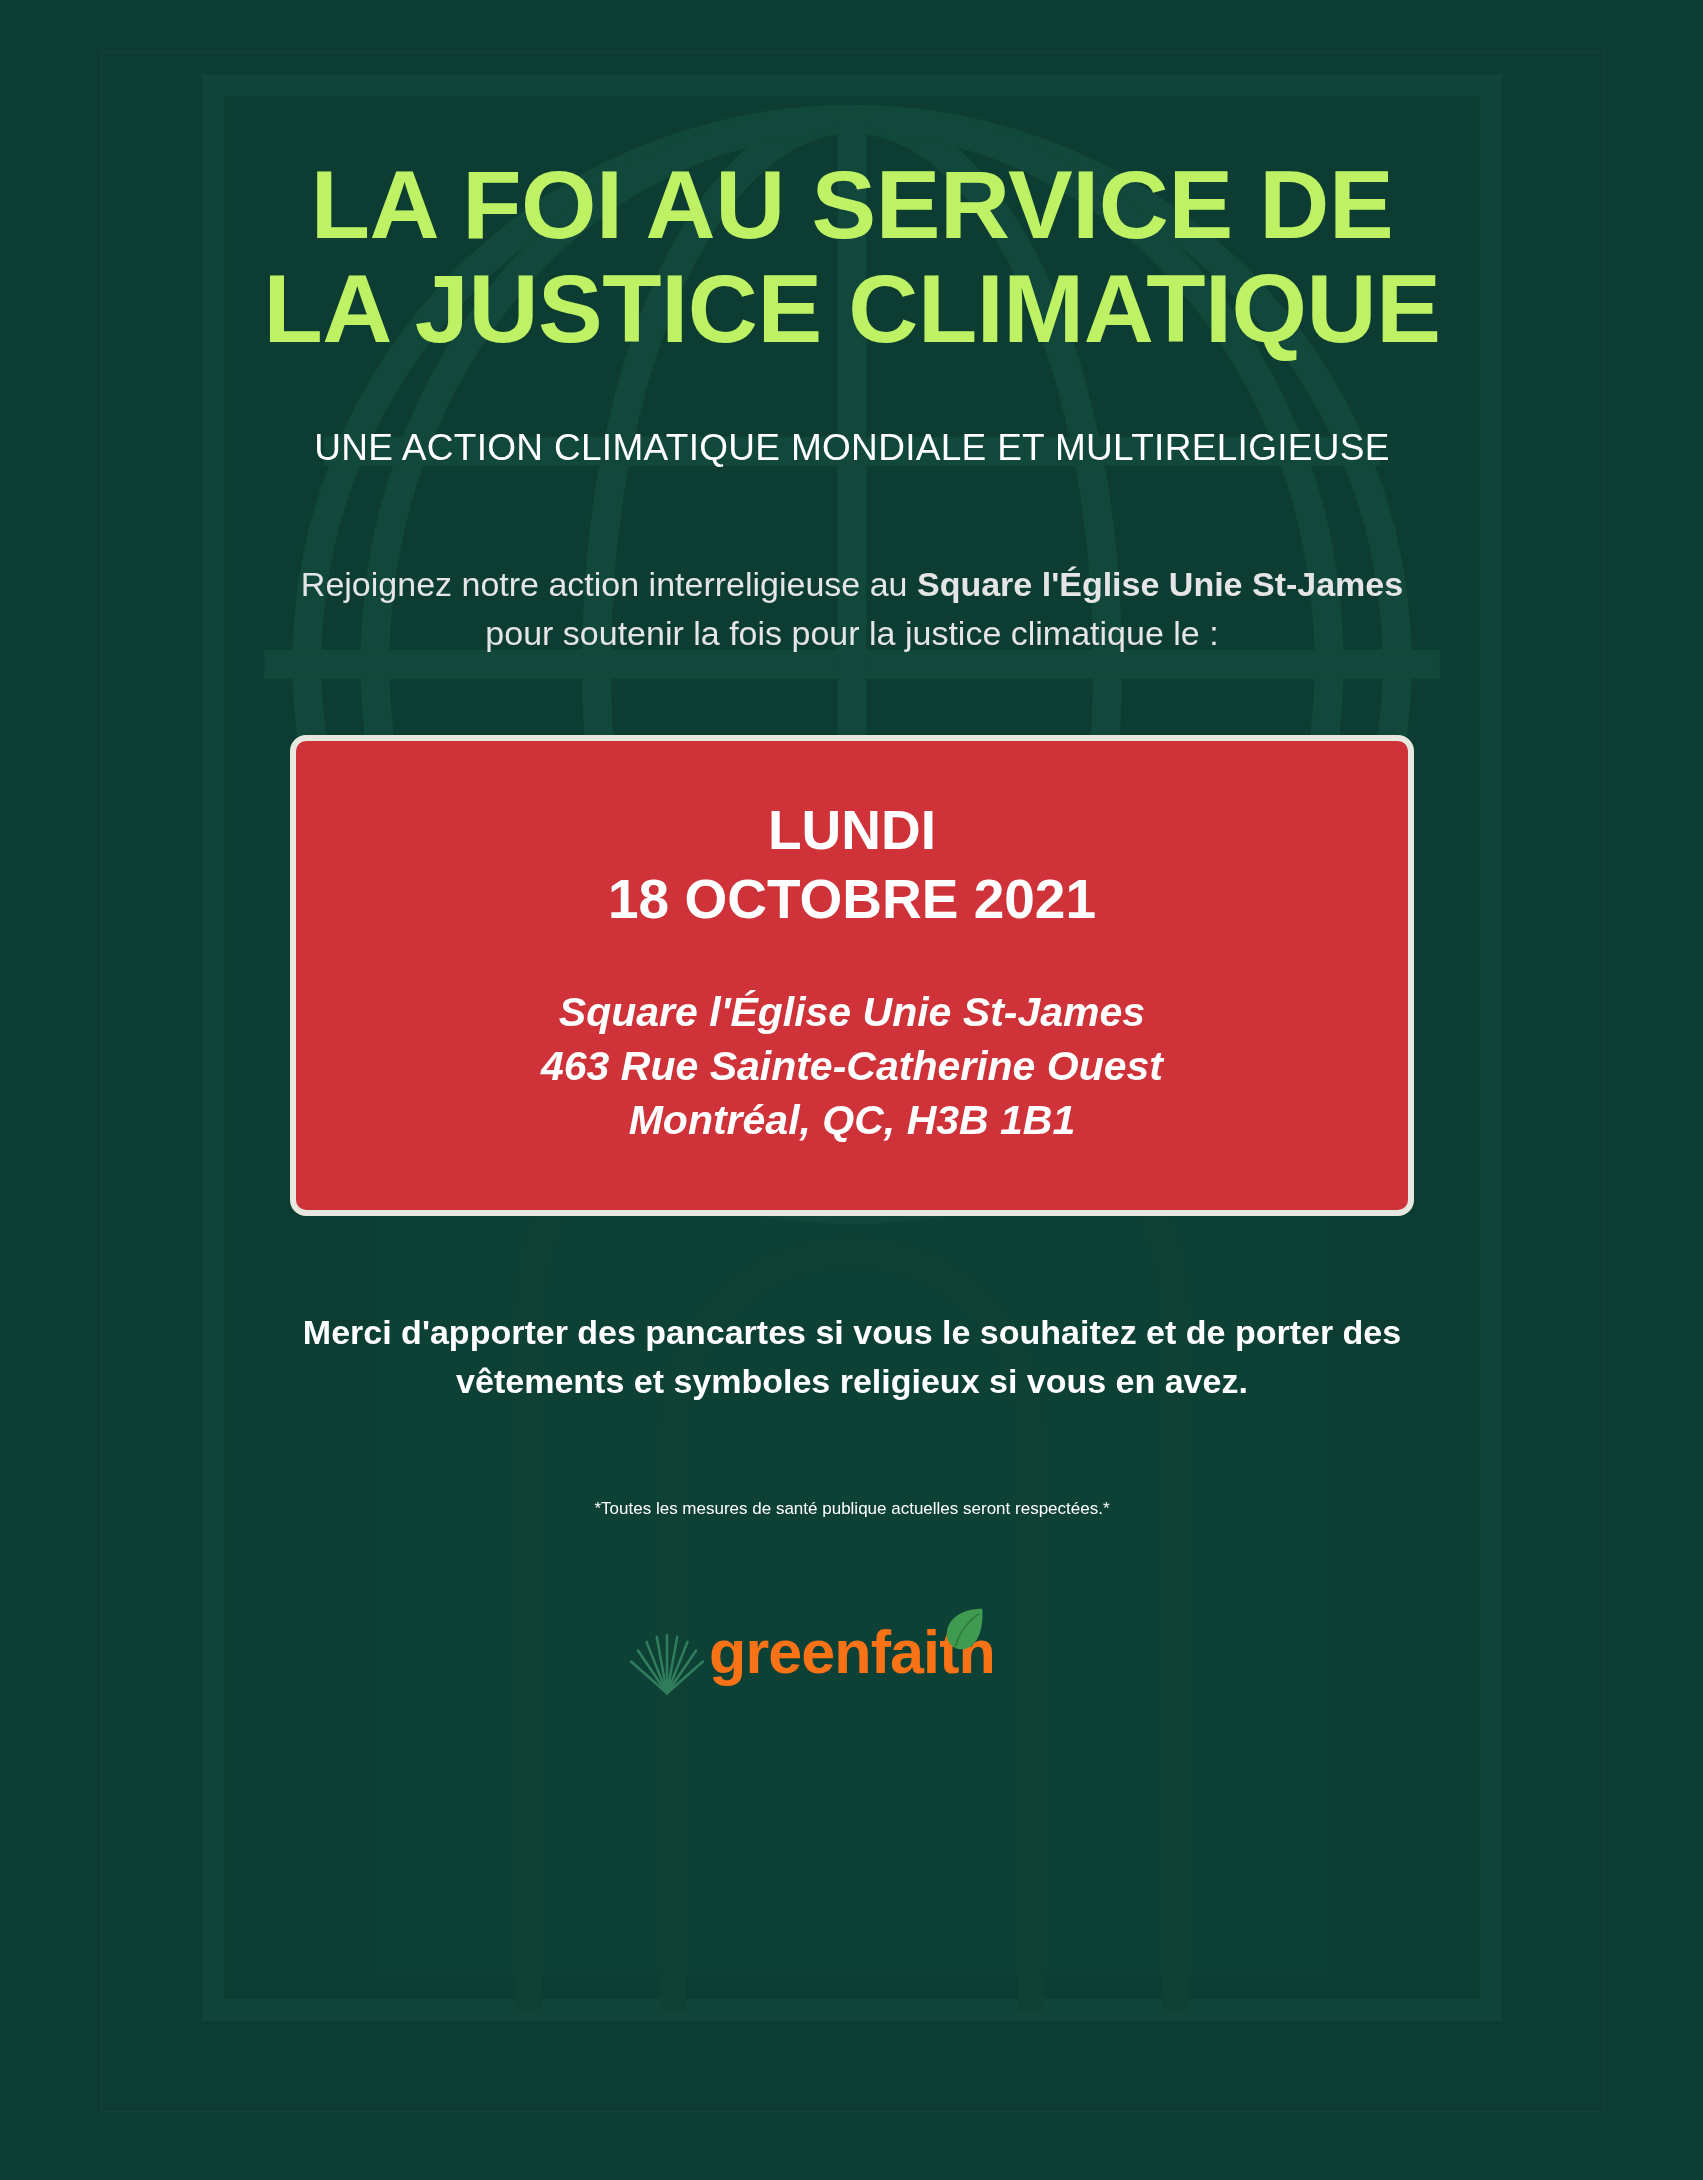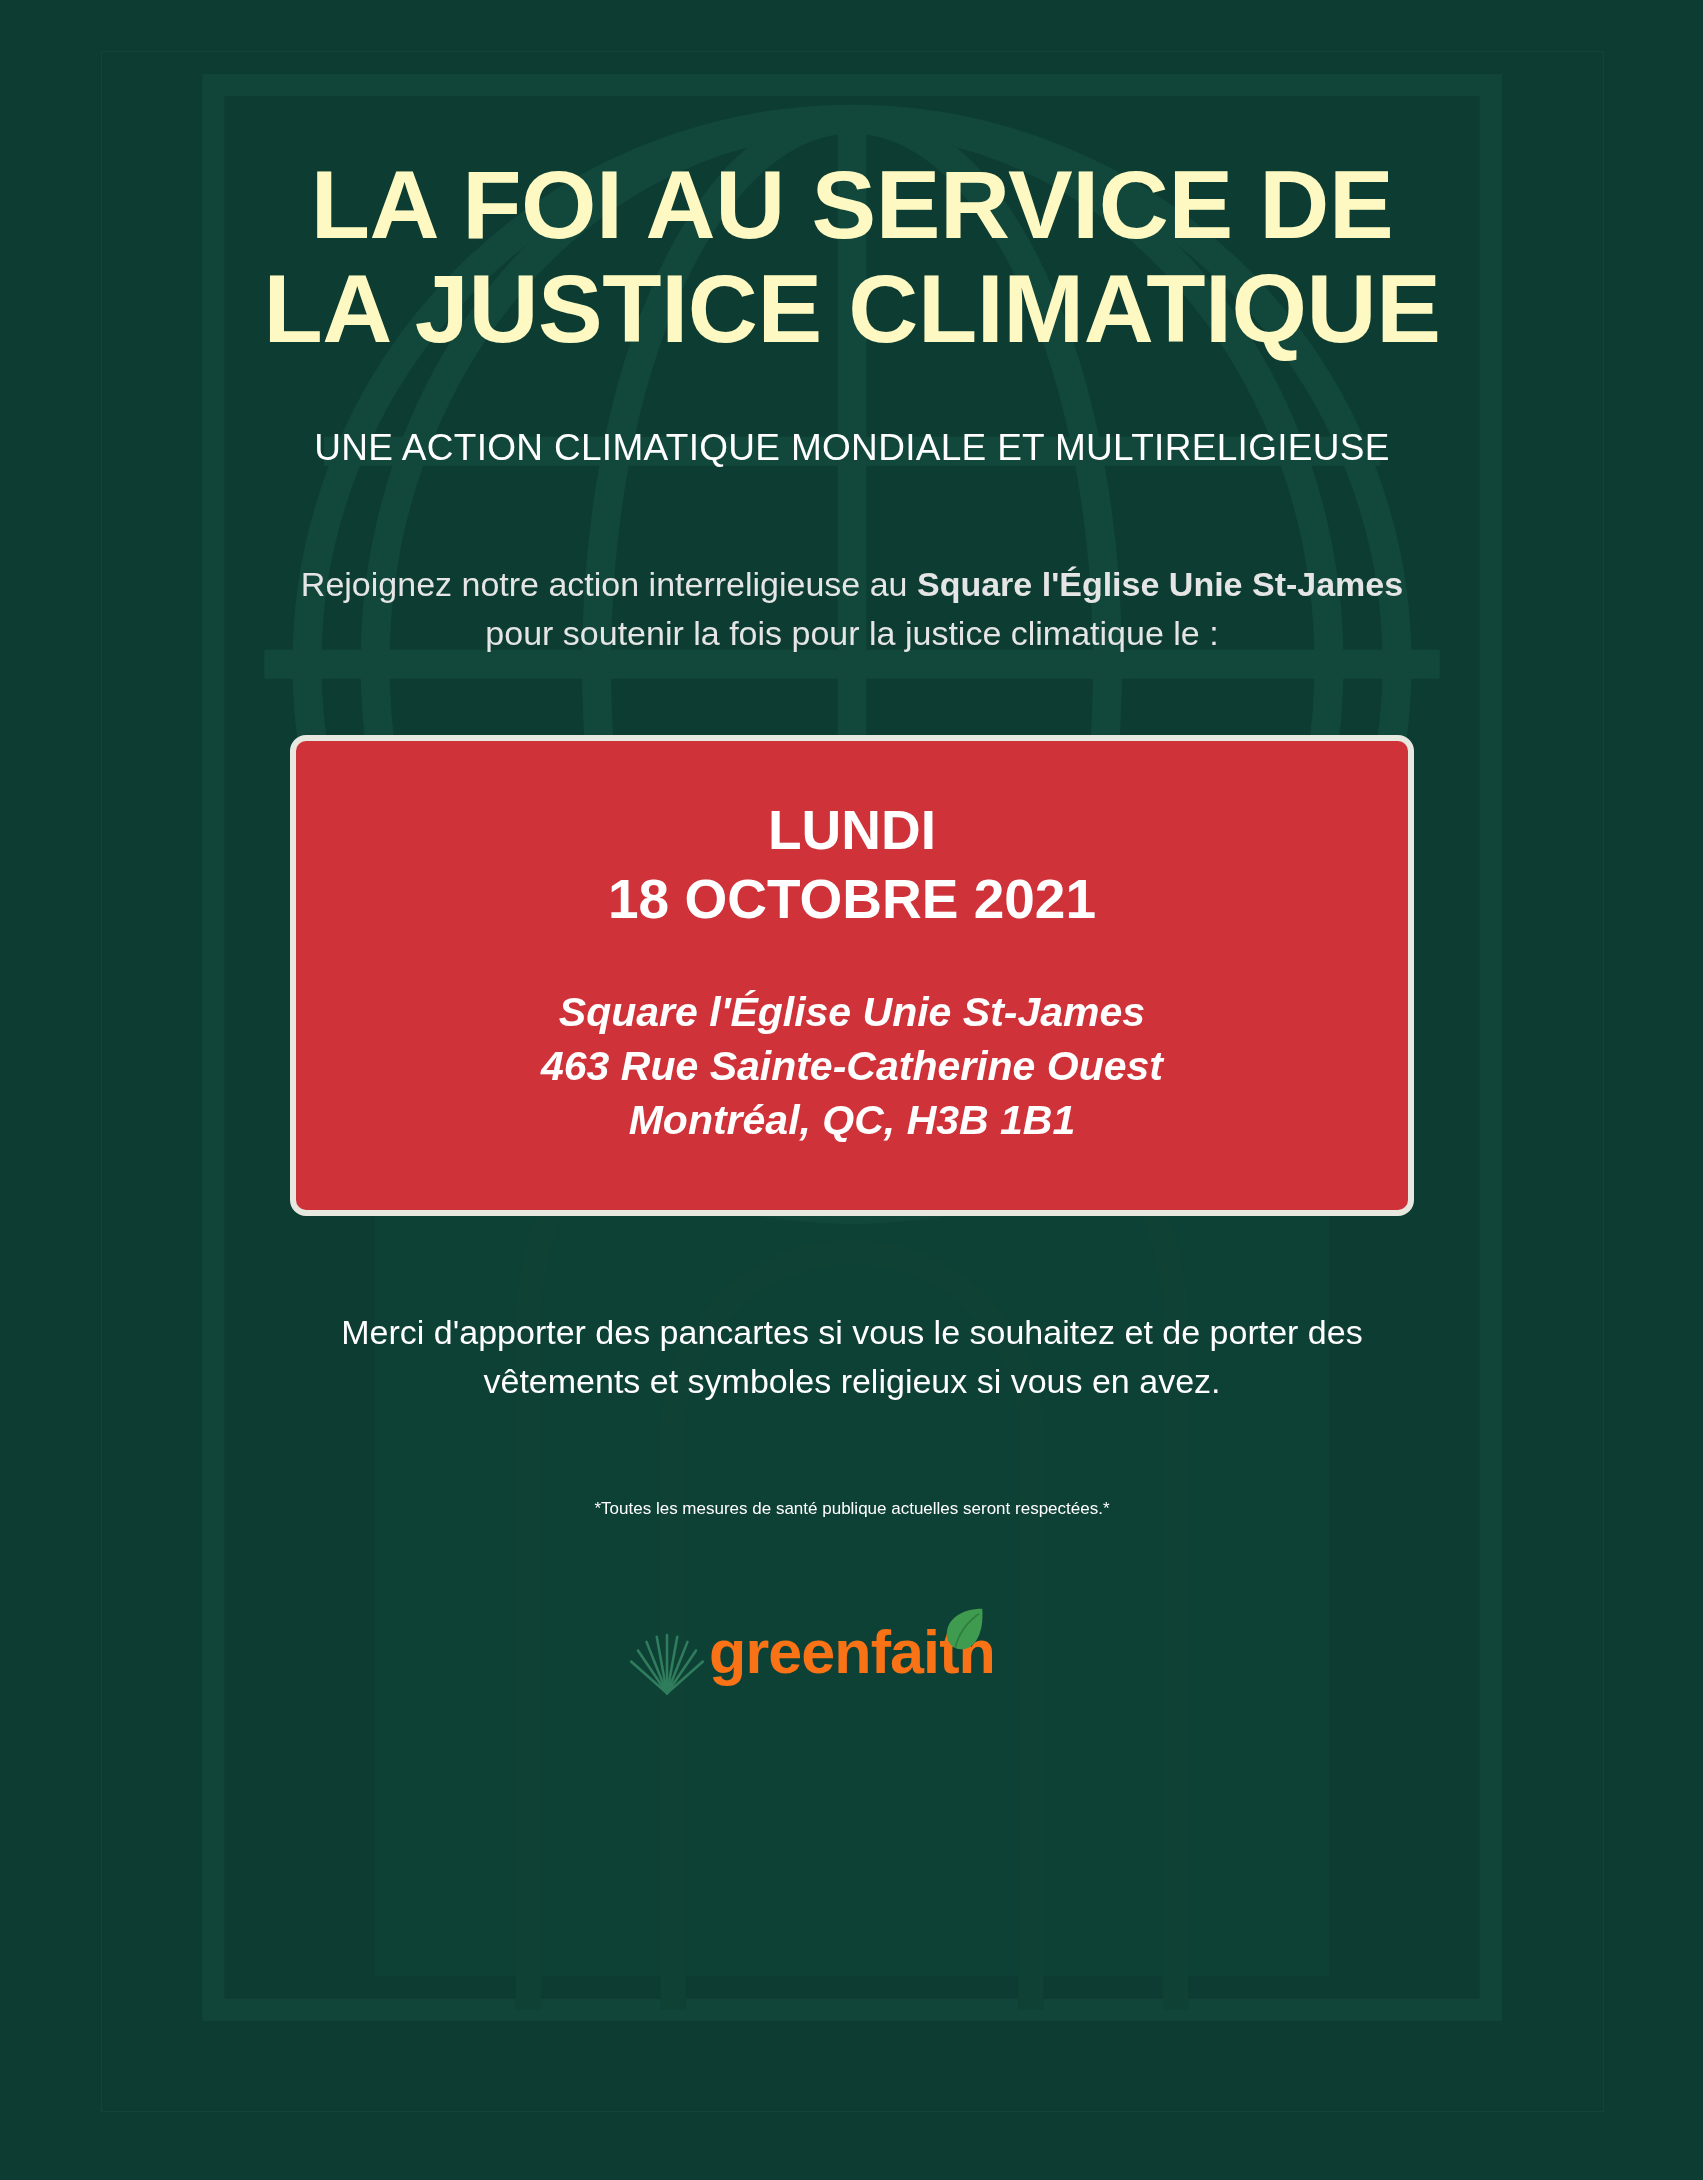--- a/index.html
+++ b/index.html
@@ -48,21 +48,21 @@
 
   .content {
     position: relative;
     z-index: 3;
     padding: 0 102px;
   }
 
   .title {
     margin: 0;
     padding-top: 153px;
-    color: #fef9c3;
+    color: #bef264;
     font-size: 97px;
     line-height: 1.07;
     font-weight: 700;
     text-align: center;
     letter-spacing: -0.4px;
   }
   .title .line {
     display: block;
     white-space: nowrap;
   }
@@ -117,21 +117,21 @@
   }
   .event-where .aline { display: block; }
 
   .note {
     margin: 92px auto 0 auto;
     color: #ffffff;
     font-size: 34px;
     line-height: 1.45;
     text-align: center;
     max-width: 1482px;
-    font-weight: 400;
+    font-weight: 700;
   }
 
   .disclaimer {
     margin: 92px auto 0 auto;
     color: #ffffff;
     font-size: 17px;
     text-align: center;
     font-weight: 400;
   }
 

